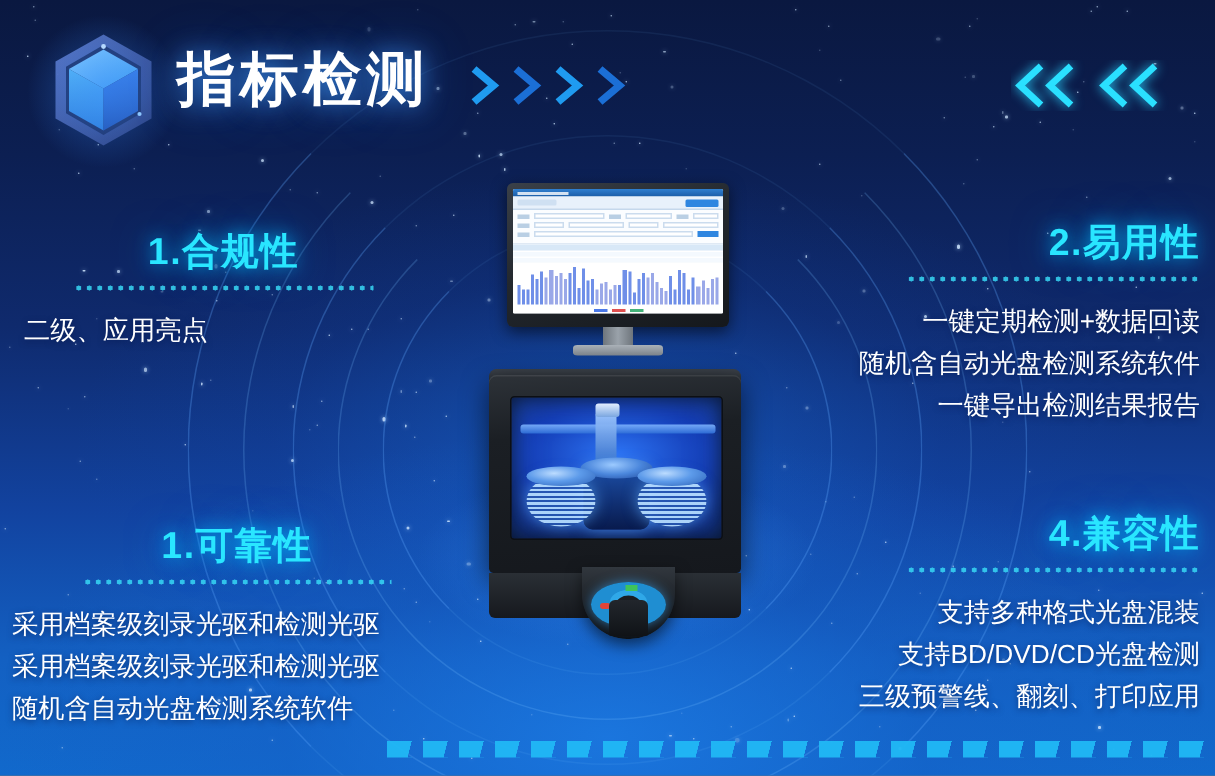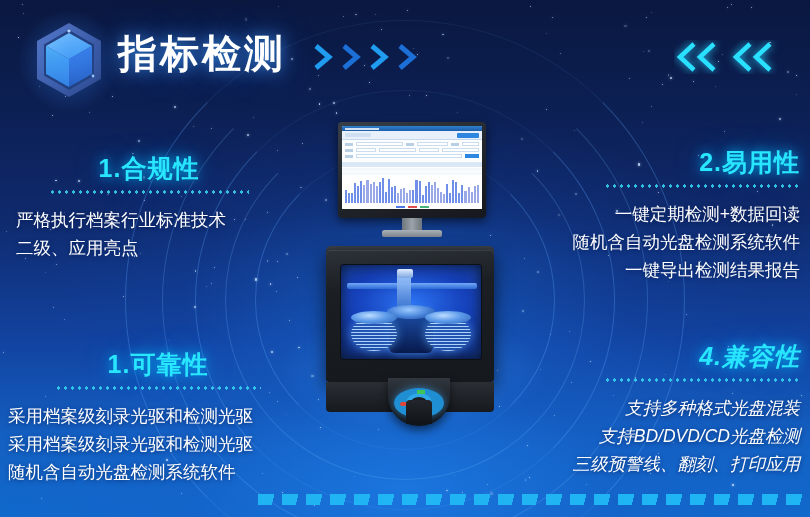--- a/index.html
+++ b/index.html
@@ -79,21 +79,21 @@
     text-shadow:0 1px 4px rgba(0,20,70,.65);
     white-space:nowrap;
   }
   .f1 { left:8px;  top:152px; text-align:center; width:282px; }
   .f1 .feat-body, .f1 .feat-title { text-align:center; }
   .f1 .feat-body { text-align:left; padding-left:8px; }
 
   .f2 { right:10px; top:146px; width:290px; text-align:right; }
   .f3 { left:8px;  top:348px; width:300px; }
   .f3 .feat-title { text-align:center; }
-  .f4 { right:10px; top:340px; width:290px; text-align:right;font-style:italic; }
+  .f4 { right:10px; top:340px; width:290px; text-align:right; }
 
   
   .device { position:absolute; left:316px; top:122px; width:188px; height:310px; }
 
   .monitor { position:absolute; left:22px; top:0; width:148px; height:118px; }
   .mon-bezel {
     position:absolute; left:0; top:0; width:148px; height:96px;
     background:linear-gradient(160deg,#3a4048 0%,#23282e 45%,#15181c 100%);
     border-radius:4px; padding:4px 4px 9px 4px;
     box-shadow:0 3px 10px rgba(0,0,0,.55);
@@ -502,21 +502,20 @@
         </g>
       </svg>
     </div>
   </div>
 
   <div class="feat f1">
     <div class="feat-title">1.合规性</div>
     <div class="dots">
         <div class="dot-row" style="width:200px;margin:0 auto;"></div>
       </div>
-    <div class="feat-body">严格执行档案行业标准技术</div>
     <div class="feat-body">二级、应用亮点</div>
   </div>
 
   <div class="feat f2">
     <div class="feat-title">2.易用性</div>
     <div class="dots">
         <div class="dot-row" style="width:196px;margin:0 0 0 auto;"></div>
       </div>
     <div class="feat-body">一键定期检测+数据回读</div>
     <div class="feat-body">随机含自动光盘检测系统软件</div>

